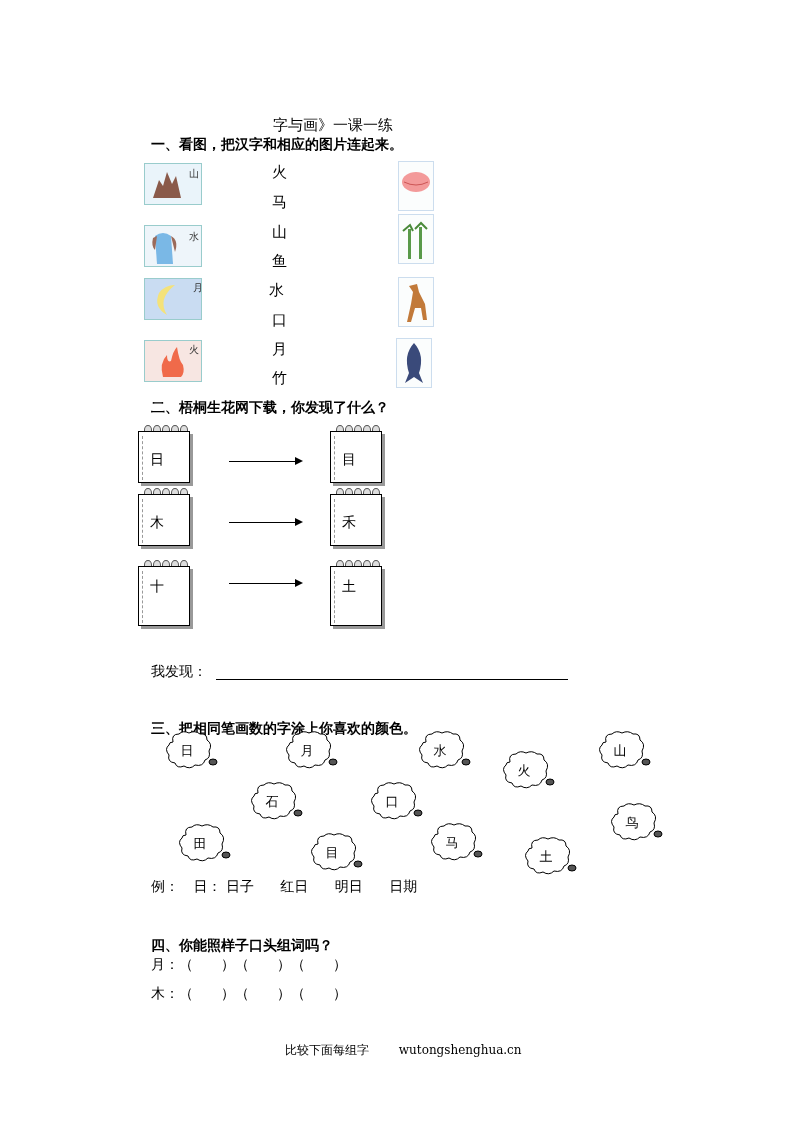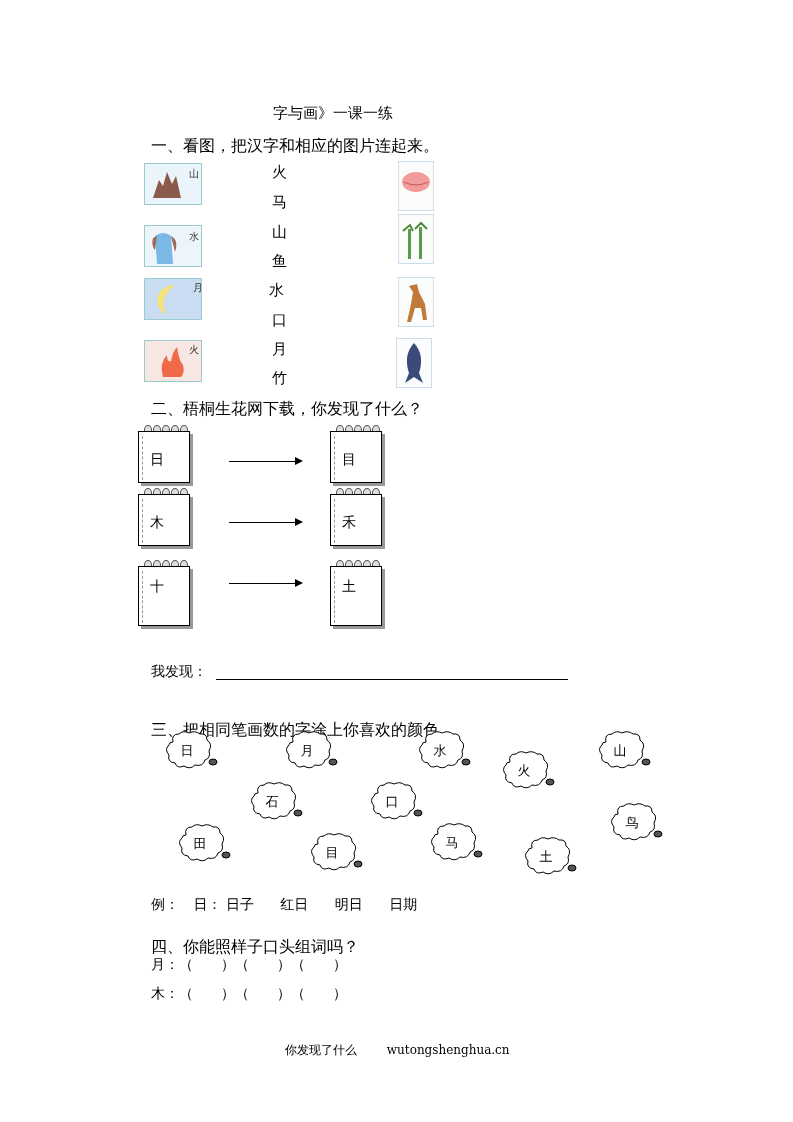--- a/index.html
+++ b/index.html
@@ -1,20 +1,20 @@
 <!DOCTYPE html>
 <html><head>
 <meta charset="utf-8">
 <style>
   html, body { margin:0; padding:0; background:#fff; }
   body { width:793px; height:1122px; position:relative; overflow:hidden;
          font-family:"DejaVu Sans", sans-serif; color:#000; }
   .abs { position:absolute; }
-  .title { left:273px; top:104px; font-size:15px; }
-  .h { font-size:16px; left:151px; }
+  .title { left:273px; top:116px; font-size:15px; }
+  .h { font-size:14px; left:151px;font-weight:bold; }
   .pic { position:absolute; width:56px; height:40px; border:1px solid #9cc; background:#f6fbfd; overflow:hidden; }
   .pic svg { width:100%; height:100%; display:block; }
   .pic-r { position:absolute; width:34px; height:48px; border:1px solid #cde; background:#fbfdfd; overflow:hidden; }
   .pic-r svg { width:100%; height:100%; display:block; }
   .mchar { position:absolute; left:272px; font-size:15px; }
   .note { position:absolute; width:52px; height:58px; }
   .note .sheet { position:absolute; left:0; top:6px; width:50px; height:50px; border:1px solid #000; background:#fff; box-shadow:3px 3px 0 #999; }
   .note .sheet::before { content:""; position:absolute; left:3px; top:4px; bottom:2px; border-left:1px dashed #999; }
   .note .rings { position:absolute; left:6px; top:0; width:44px; height:10px; display:flex; justify-content:space-between; }
   .note .rings span { width:6px; height:8px; border:1px solid #555; border-radius:50% 50% 40% 40%; background:#ddd; }
@@ -254,31 +254,31 @@
   </div>
 <div class="cloud" style="left:522px;top:836px;">
     <svg viewBox="0 0 56 42">
       <use href="#cloudshape"></use>
     </svg>
     <div class="ch">土</div>
   </div>
 
 <div class="abs h" style="top:937px;">四、你能照样子口头组词吗？</div>
 
-<div class="line" style="top:896px;">
+<div class="line" style="top:878px;">
   <span>例：</span>
   <span style="margin-left:10px;">日：</span>
   <span>日子</span>
   <span style="margin-left:22px;">红日</span>
   <span style="margin-left:22px;">明日</span>
   <span style="margin-left:22px;">日期</span>
 </div>
 <div class="line" style="top:956px;">
   <span>月：</span><span>（　　）（　　）（　　）</span>
 </div>
 <div class="line" style="top:985px;">
   <span>木：</span><span>（　　）（　　）（　　）</span>
 </div>
 
 <div class="footer">
-  <span>你发现了什么</span>
+  <span>比较下面每组字</span>
   <span style="margin-left:26px;margin-top:39px;">wutongshenghua.cn</span>
 </div>
 
 </body></html>

